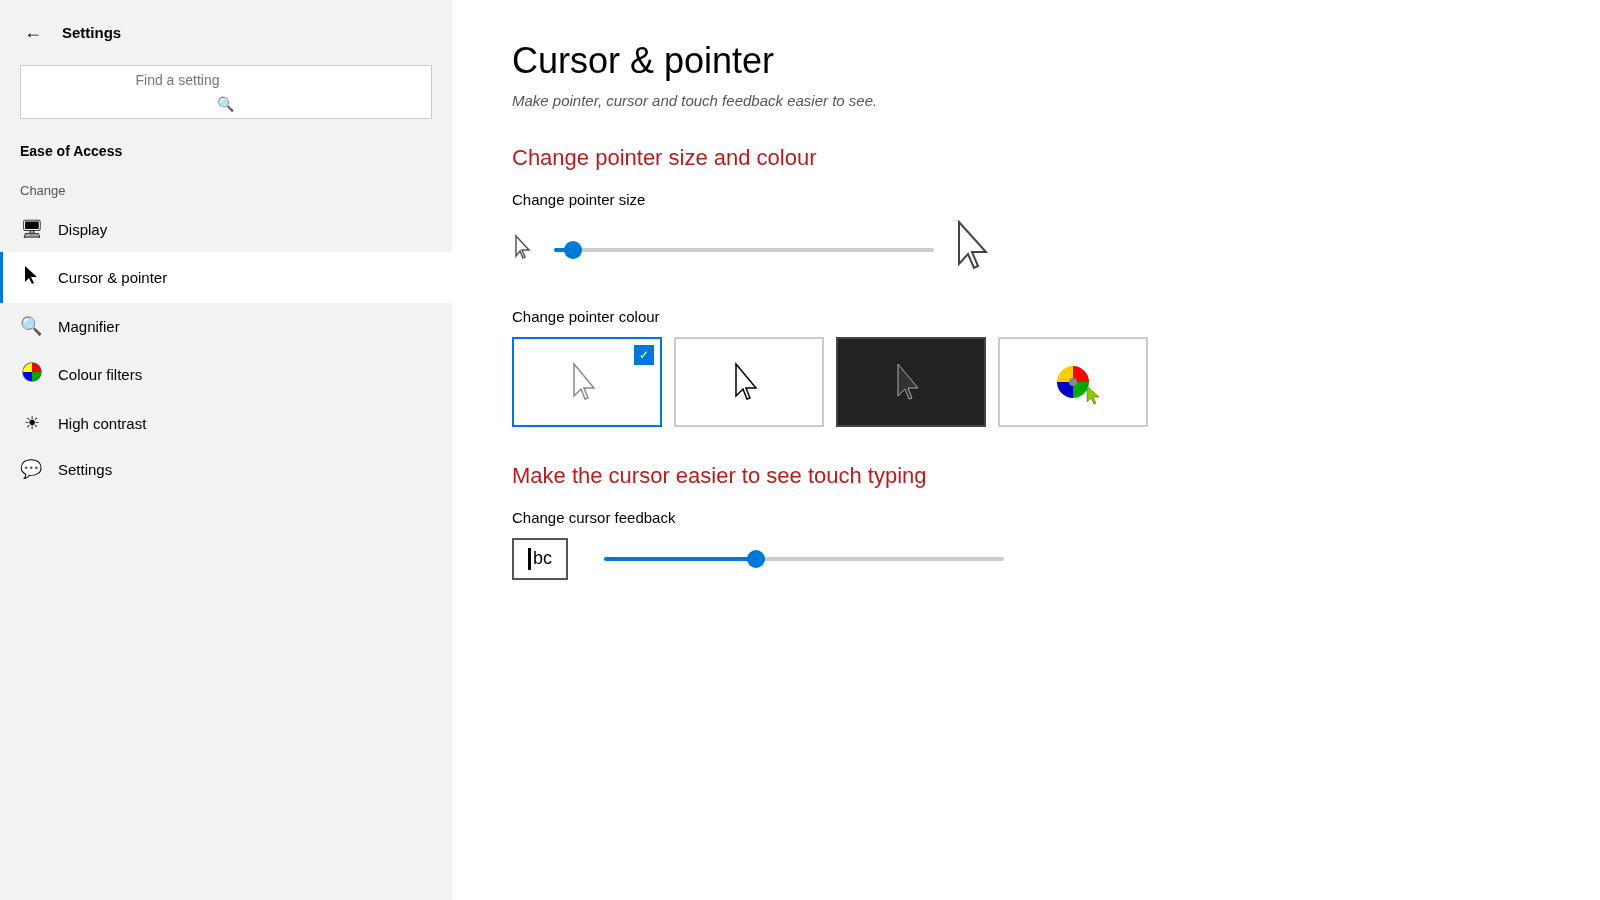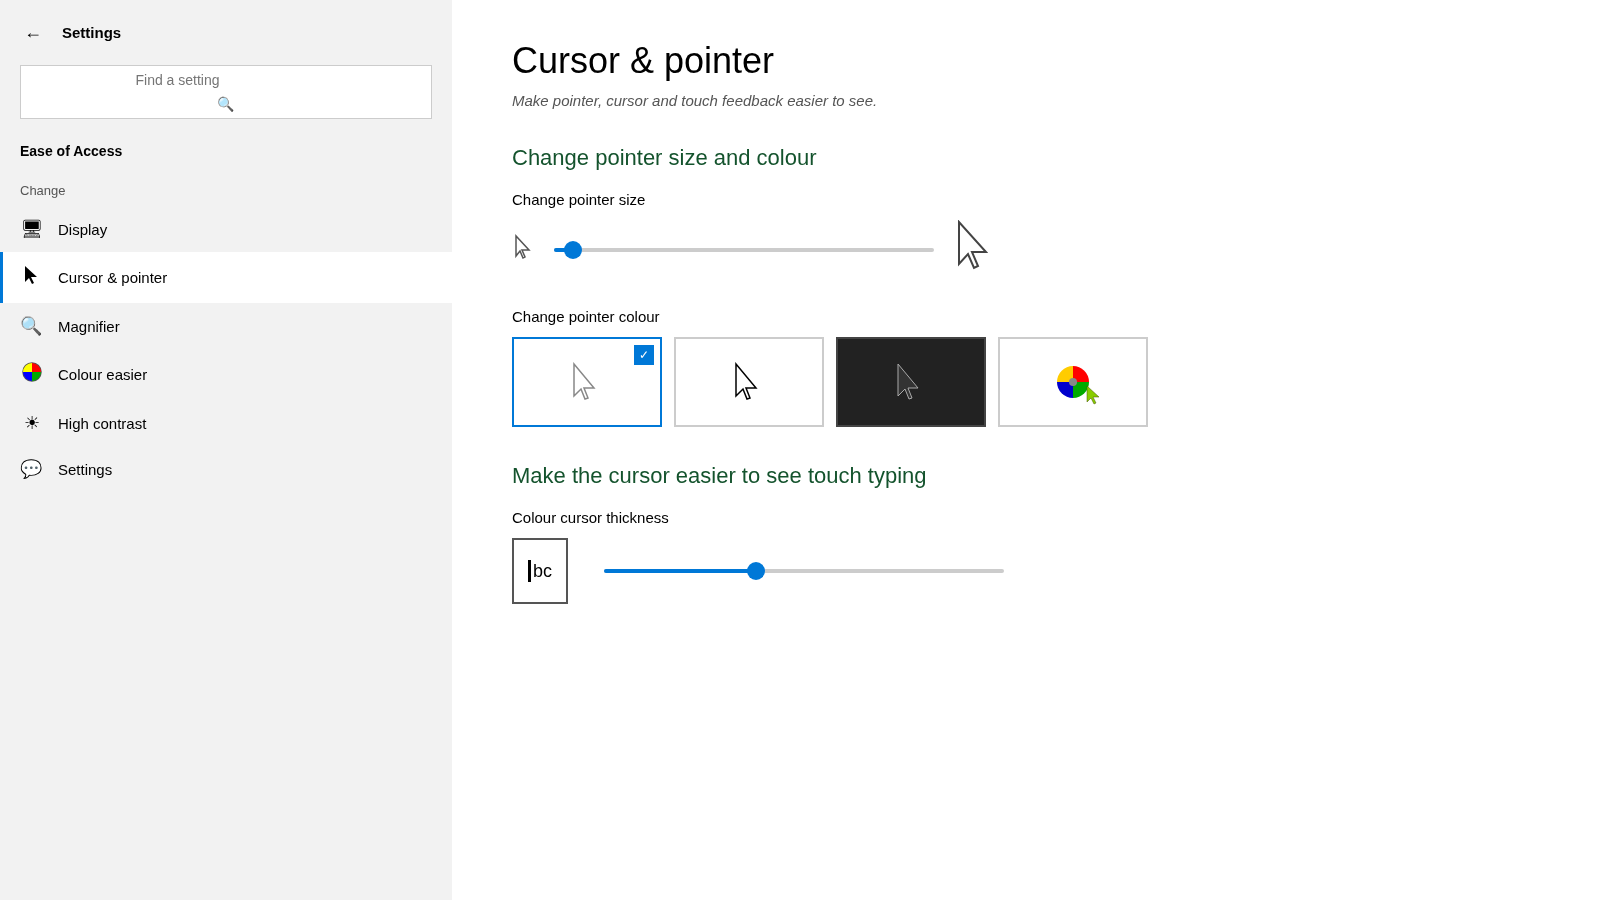--- a/index.html
+++ b/index.html
@@ -123,21 +123,21 @@
     .page-subtitle {
       font-size: 15px;
       color: #555;
       margin-bottom: 36px;
       font-style: italic;
     }
 
     .section-title {
       font-size: 22px;
       font-weight: 300;
-      color: #14532d;
+      color: #b91c1c;
       margin-bottom: 20px;
     }
 
     .subsection-label {
       font-size: 15px;
       color: #000;
       margin-bottom: 12px;
     }
 
     
@@ -218,23 +218,22 @@
       font-size: 12px;
     }
     .colour-option.black-bg {
       background: #222;
     }
     .colour-option.white-bg {
       background: #fff;
     }
     .abc-box {
       display: inline-flex;
-      align-items: center;
       border: 2px solid #555;
-      padding: 20px 14px;
+      padding: 8px 14px;
       font-size: 18px;
       background: #fff;
       margin-right: 20px;
       gap: 0;
     }
     .abc-cursor {
       display: inline-block;
       width: 3px;
       height: 22px;
       background: #000;
@@ -321,21 +320,21 @@
   <div class="nav-item">
     <span class="nav-icon">
       <svg width="22" height="22" viewBox="0 0 22 22">
         <circle cx="11" cy="11" r="9" fill="none" stroke="#555" stroke-width="1.5"></circle>
         <path d="M11 2 A9 9 0 0 1 20 11 L11 11 Z" fill="#f00"></path>
         <path d="M11 11 L20 11 A9 9 0 0 1 11 20 Z" fill="#0a0"></path>
         <path d="M11 20 A9 9 0 0 1 2 11 L11 11 Z" fill="#00f"></path>
         <path d="M2 11 A9 9 0 0 1 11 2 L11 11 Z" fill="#ff0"></path>
       </svg>
     </span>
-    <span class="nav-label">Colour easier</span>
+    <span class="nav-label">Colour filters</span>
   </div>
 
   <div class="nav-item">
     <span class="nav-icon">☀</span>
     <span class="nav-label">High contrast</span>
   </div>
 
   <div class="nav-item">
     <span class="nav-icon">💬</span>
     <span class="nav-label">Settings</span>
@@ -403,21 +402,21 @@
         <svg width="18" height="22" viewBox="0 0 18 22" style="position:absolute;bottom:0;right:0;">
           <path d="M2 1 L2 17 L6 13 L9 19 L11 18 L8 12 L14 12 Z" fill="#88cc00" stroke="#445500" stroke-width="0.5"></path>
         </svg>
       </div>
     </div>
 
   </div>
 
   <h2 class="section-title">Make the cursor easier to see touch typing</h2>
 
-  <p class="subsection-label">Colour cursor thickness</p>
+  <p class="subsection-label">Change cursor feedback</p>
 
   <div class="thickness-slider-container">
     <div class="abc-box">
       <span class="abc-cursor"></span>
         <span>bc</span>
     </div>
     <div class="thickness-track">
       <div class="thickness-fill"></div>
       <div class="thickness-thumb"></div>
     </div>

